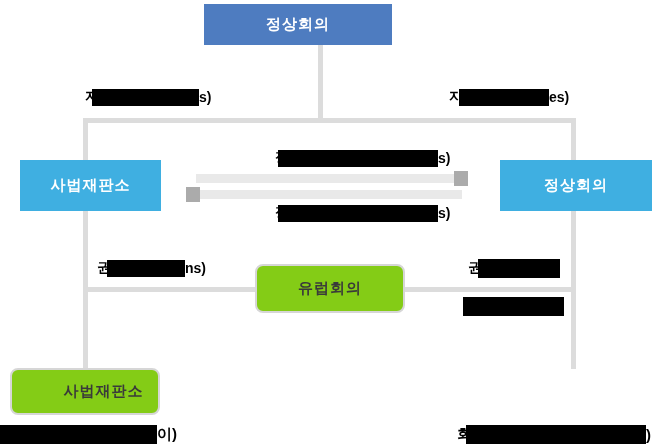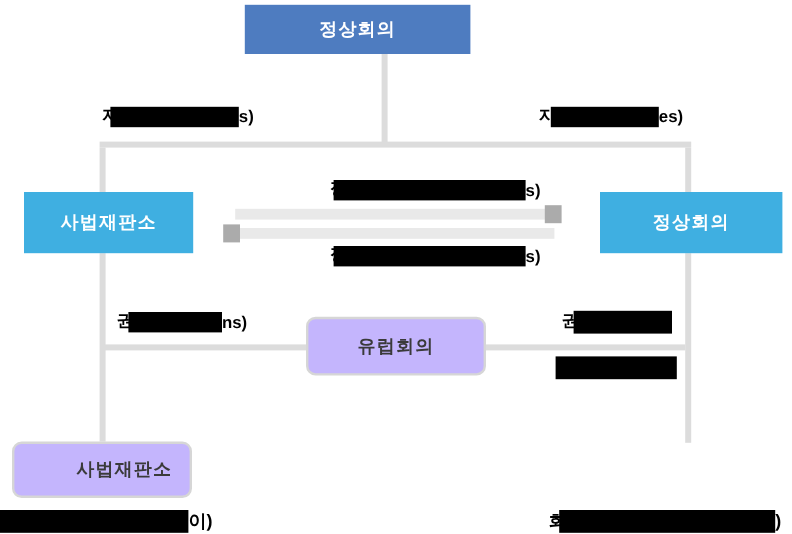--- a/index.html
+++ b/index.html
@@ -22,21 +22,21 @@
 
   
   .box {
     position:absolute;
     display:flex; align-items:center; justify-content:center;
     font-size:15px; letter-spacing:1px;
   }
   .box.summit   { background:#4e7cc0; color:#ffffff; font-weight:600; }
   .box.lblue    { background:#3fafe1; color:#ffffff; font-weight:600; }
   .box.outline  {
-    background:#c4b5fd; border:2px solid #d6d6d6; border-radius:8px;
+    background:#84cc16; border:2px solid #d6d6d6; border-radius:8px;
     color:#3a3a3a; font-weight:600;
   }
 
   
   .redlabel {
     position:absolute;
     display:flex; align-items:center;
     height:20px;
     font-size:14px; font-weight:700; color:#000000;
     white-space:nowrap;

